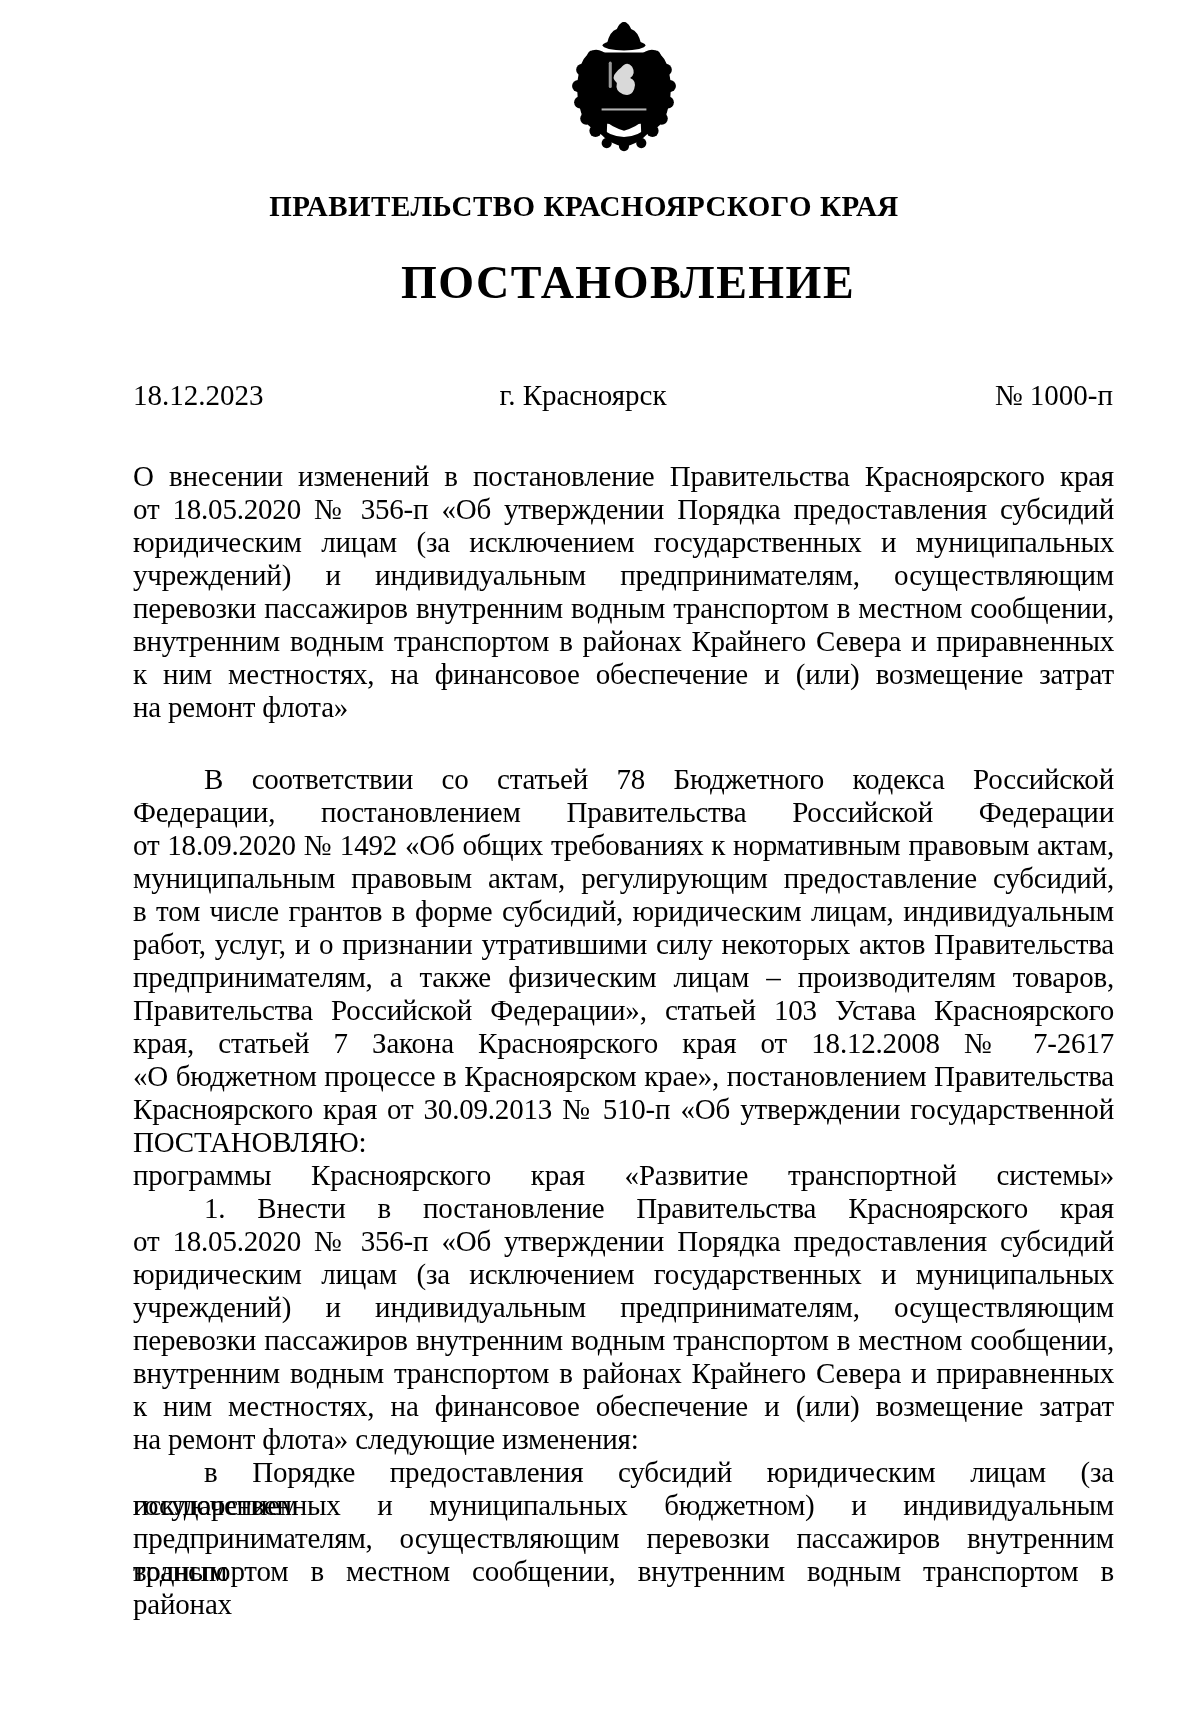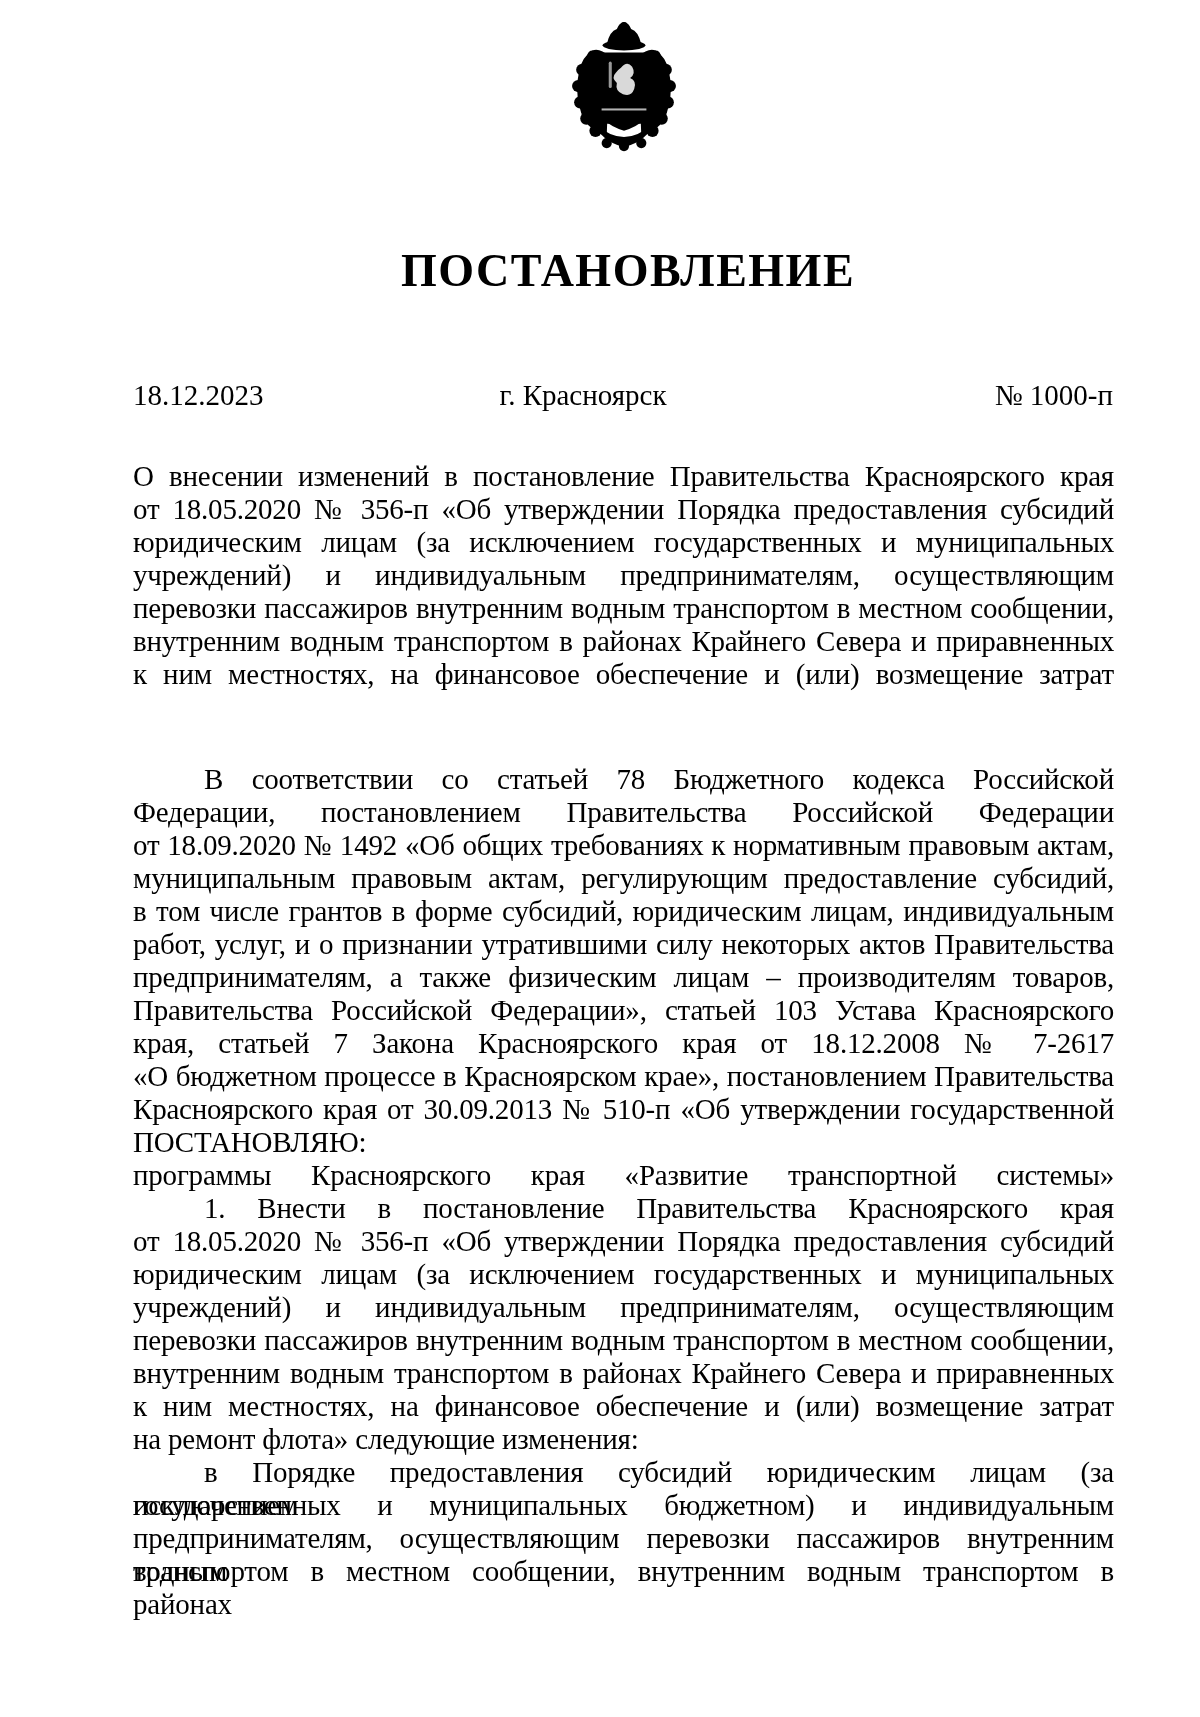--- a/index.html
+++ b/index.html
@@ -21,21 +21,21 @@
 
   .org-title {
     position: absolute; top: 190px; left: 0; width: 1168px;
     text-align: center;
     font-weight: bold;
     font-size: 29px;
     letter-spacing: 0.5px;
     white-space: nowrap;
   }
   .doc-type {
-    position: absolute; top: 244px; left: 133px; width: 990px;
+    position: absolute; top: 256px; left: 133px; width: 990px;
     text-align: center;
     font-weight: bold;
     font-size: 46px;
     letter-spacing: 1.5px;
     white-space: nowrap;
   }
 
   .meta-row {
     position: absolute; top: 379px; left: 133px; width: 980px; height: 34px;
     font-size: 29px;
@@ -103,37 +103,39 @@
 
         <g fill="#fff">
           <path d="M52,50 q6,-7 11,-1 q4,7 -2,11 q7,3 4,11 q-3,8 -11,5 q-8,-3 -6,-11 q-6,-5 -1,-10 q2,-3 5,-5 z" opacity="0.85"></path>
           <rect x="40" y="44" width="3" height="26" rx="1.5" opacity="0.6"></rect>
           <rect x="33" y="90" width="44" height="2" opacity="0.7"></rect>
         </g>
       </g>
     </svg>
   </div>
 
+  <div class="org-title">ПРАВИТЕЛЬСТВО КРАСНОЯРСКОГО КРАЯ</div>
 
   <div class="doc-type">ПОСТАНОВЛЕНИЕ</div>
 
   <div class="meta-row">
     <span class="meta-date">18.12.2023</span>
     <span class="meta-place">г. Красноярск</span>
     <span class="meta-number">№ 1000-п</span>
   </div>
 
   <div class="text-block subject-block">
       <div class="line j">О внесении изменений в постановление Правительства Красноярского края</div>
       <div class="line j">от 18.05.2020 № 356-п  «Об утверждении Порядка предоставления субсидий</div>
       <div class="line j">юридическим лицам (за исключением государственных и муниципальных</div>
       <div class="line j">учреждений) и индивидуальным предпринимателям, осуществляющим</div>
       <div class="line j">перевозки пассажиров внутренним водным транспортом в местном сообщении,</div>
       <div class="line j">внутренним водным транспортом в районах Крайнего Севера и приравненных</div>
       <div class="line j">к ним местностях, на финансовое обеспечение и (или) возмещение затрат</div>
+      <div class="line l">на ремонт флота»</div>
     </div>
 
   <div class="text-block body-block">
       <div class="line j ind">В соответствии со статьей 78 Бюджетного кодекса Российской</div>
       <div class="line j">Федерации, постановлением Правительства Российской Федерации</div>
       <div class="line j">от 18.09.2020 № 1492 «Об общих требованиях к нормативным правовым актам,</div>
       <div class="line j">муниципальным правовым актам, регулирующим предоставление субсидий,</div>
       <div class="line j">в том числе грантов в форме субсидий, юридическим лицам, индивидуальным</div>
       <div class="line j">работ, услуг, и о признании утратившими силу некоторых актов Правительства</div>
       <div class="line j">предпринимателям, а также физическим лицам – производителям товаров,</div>

